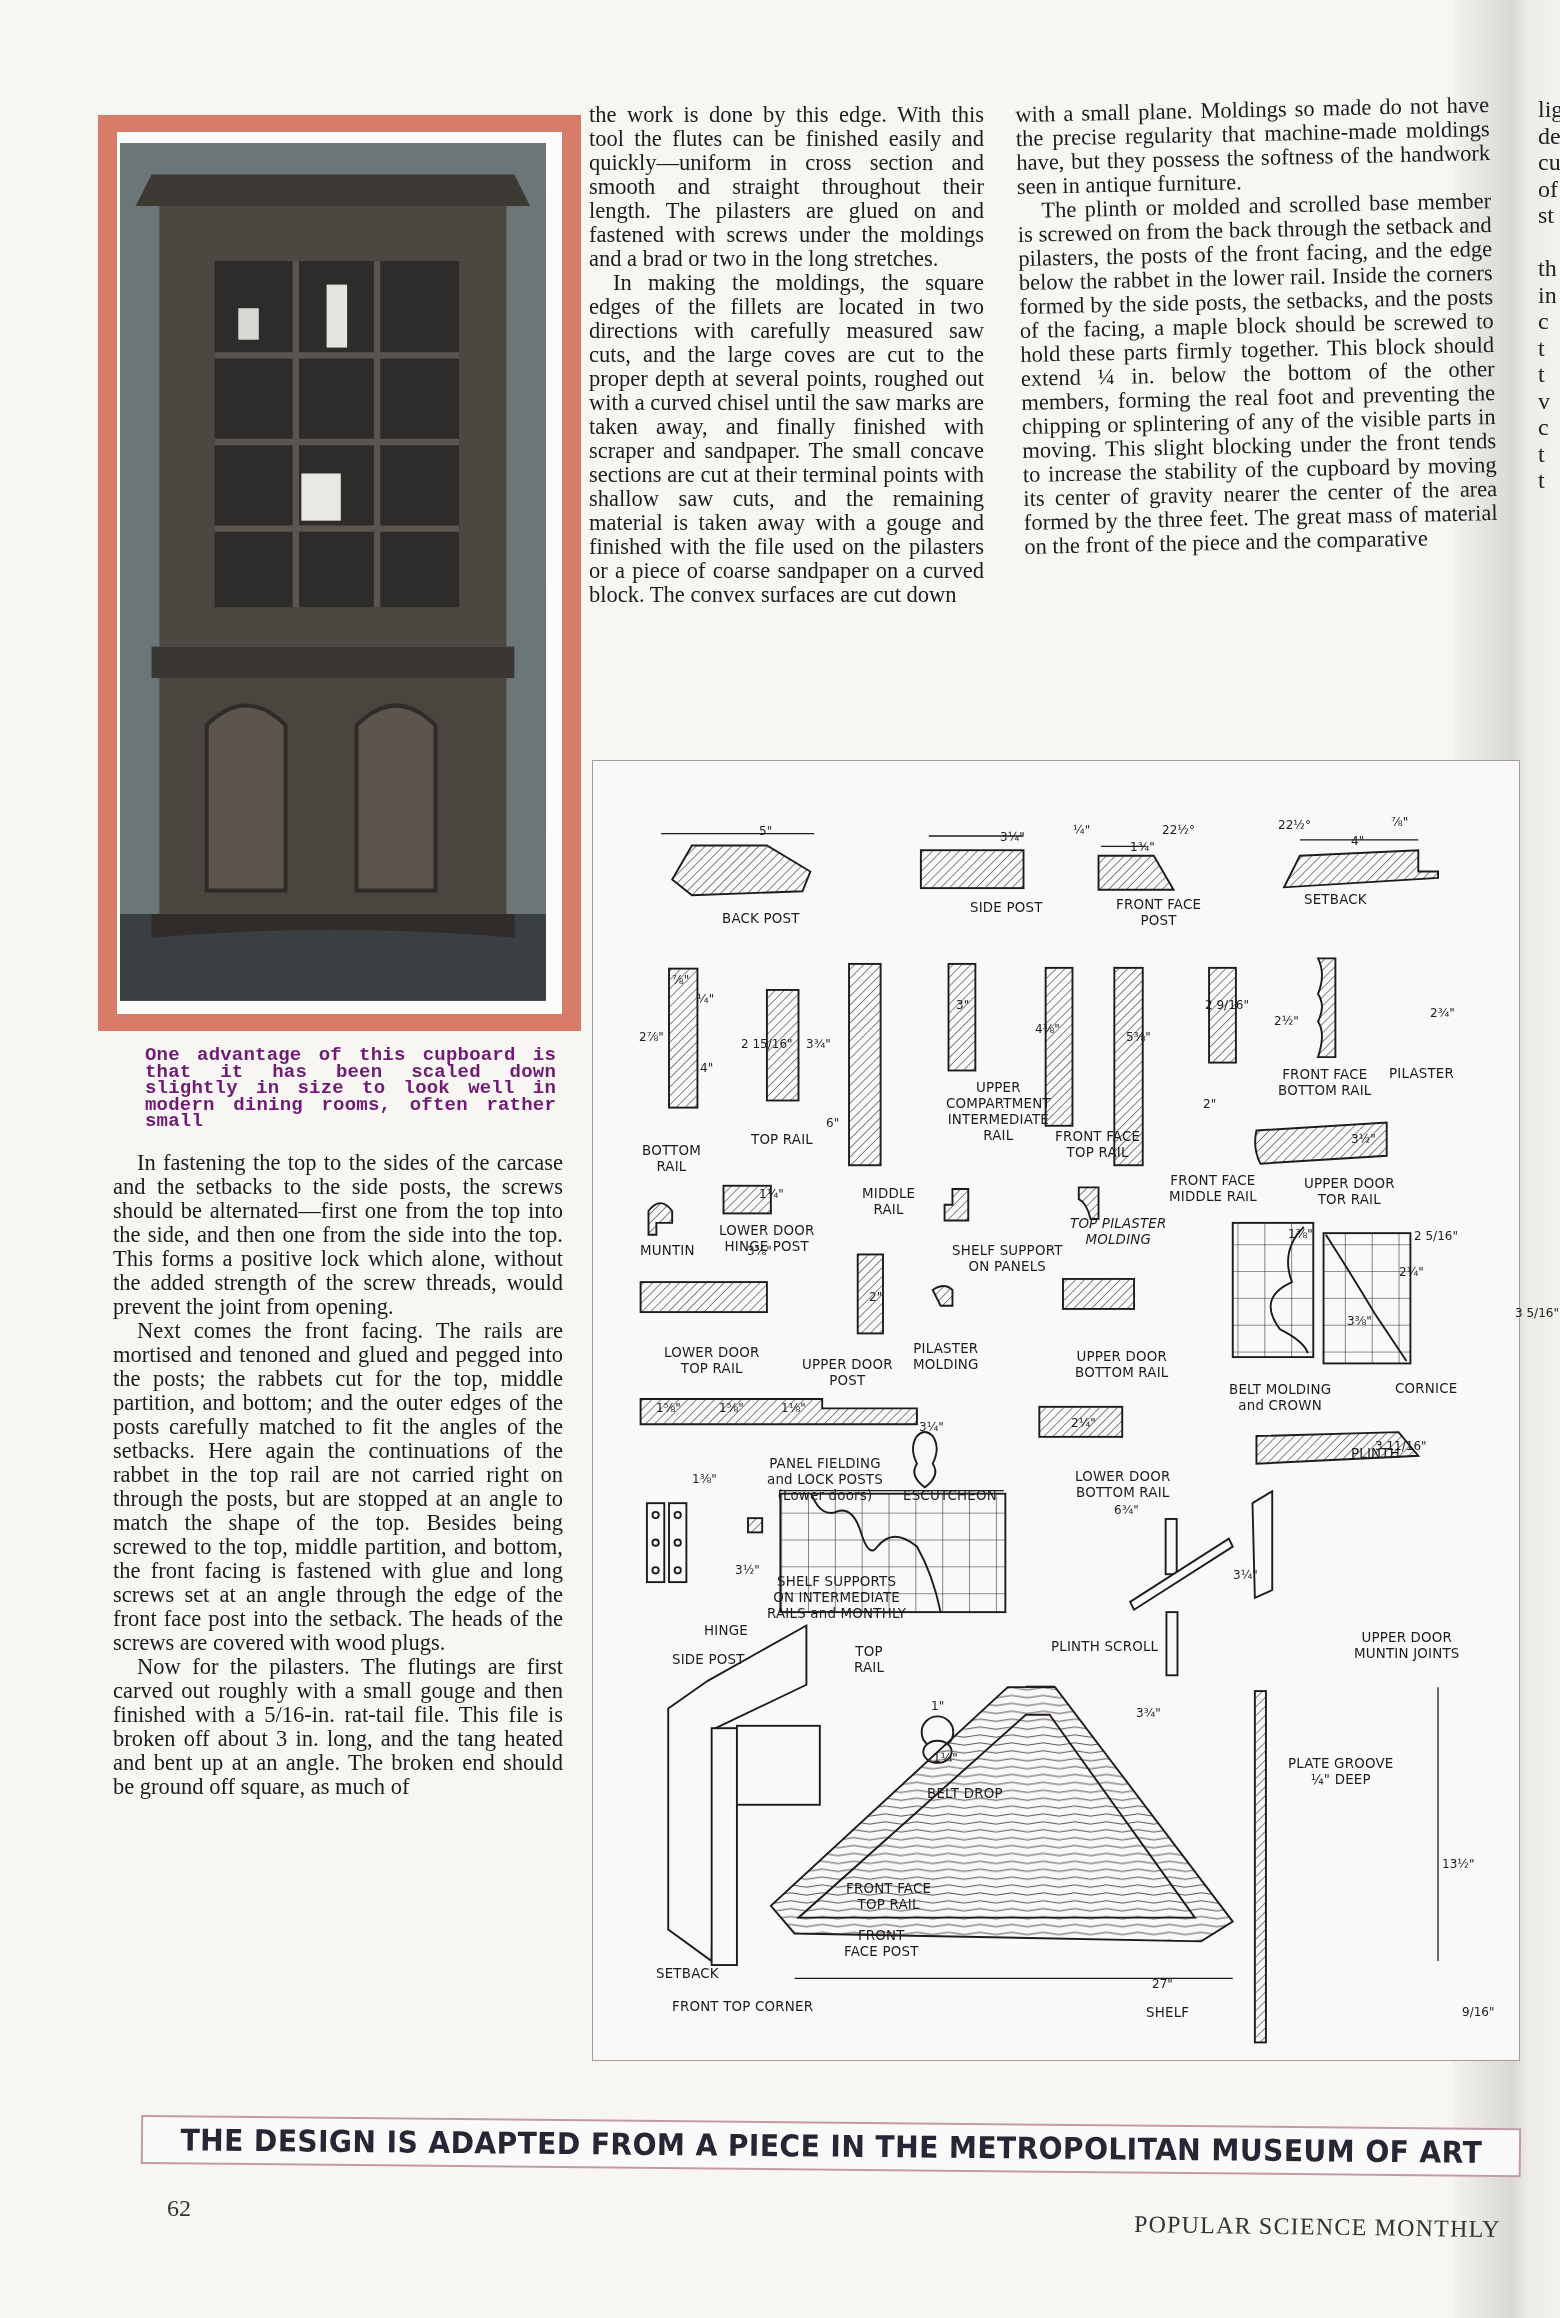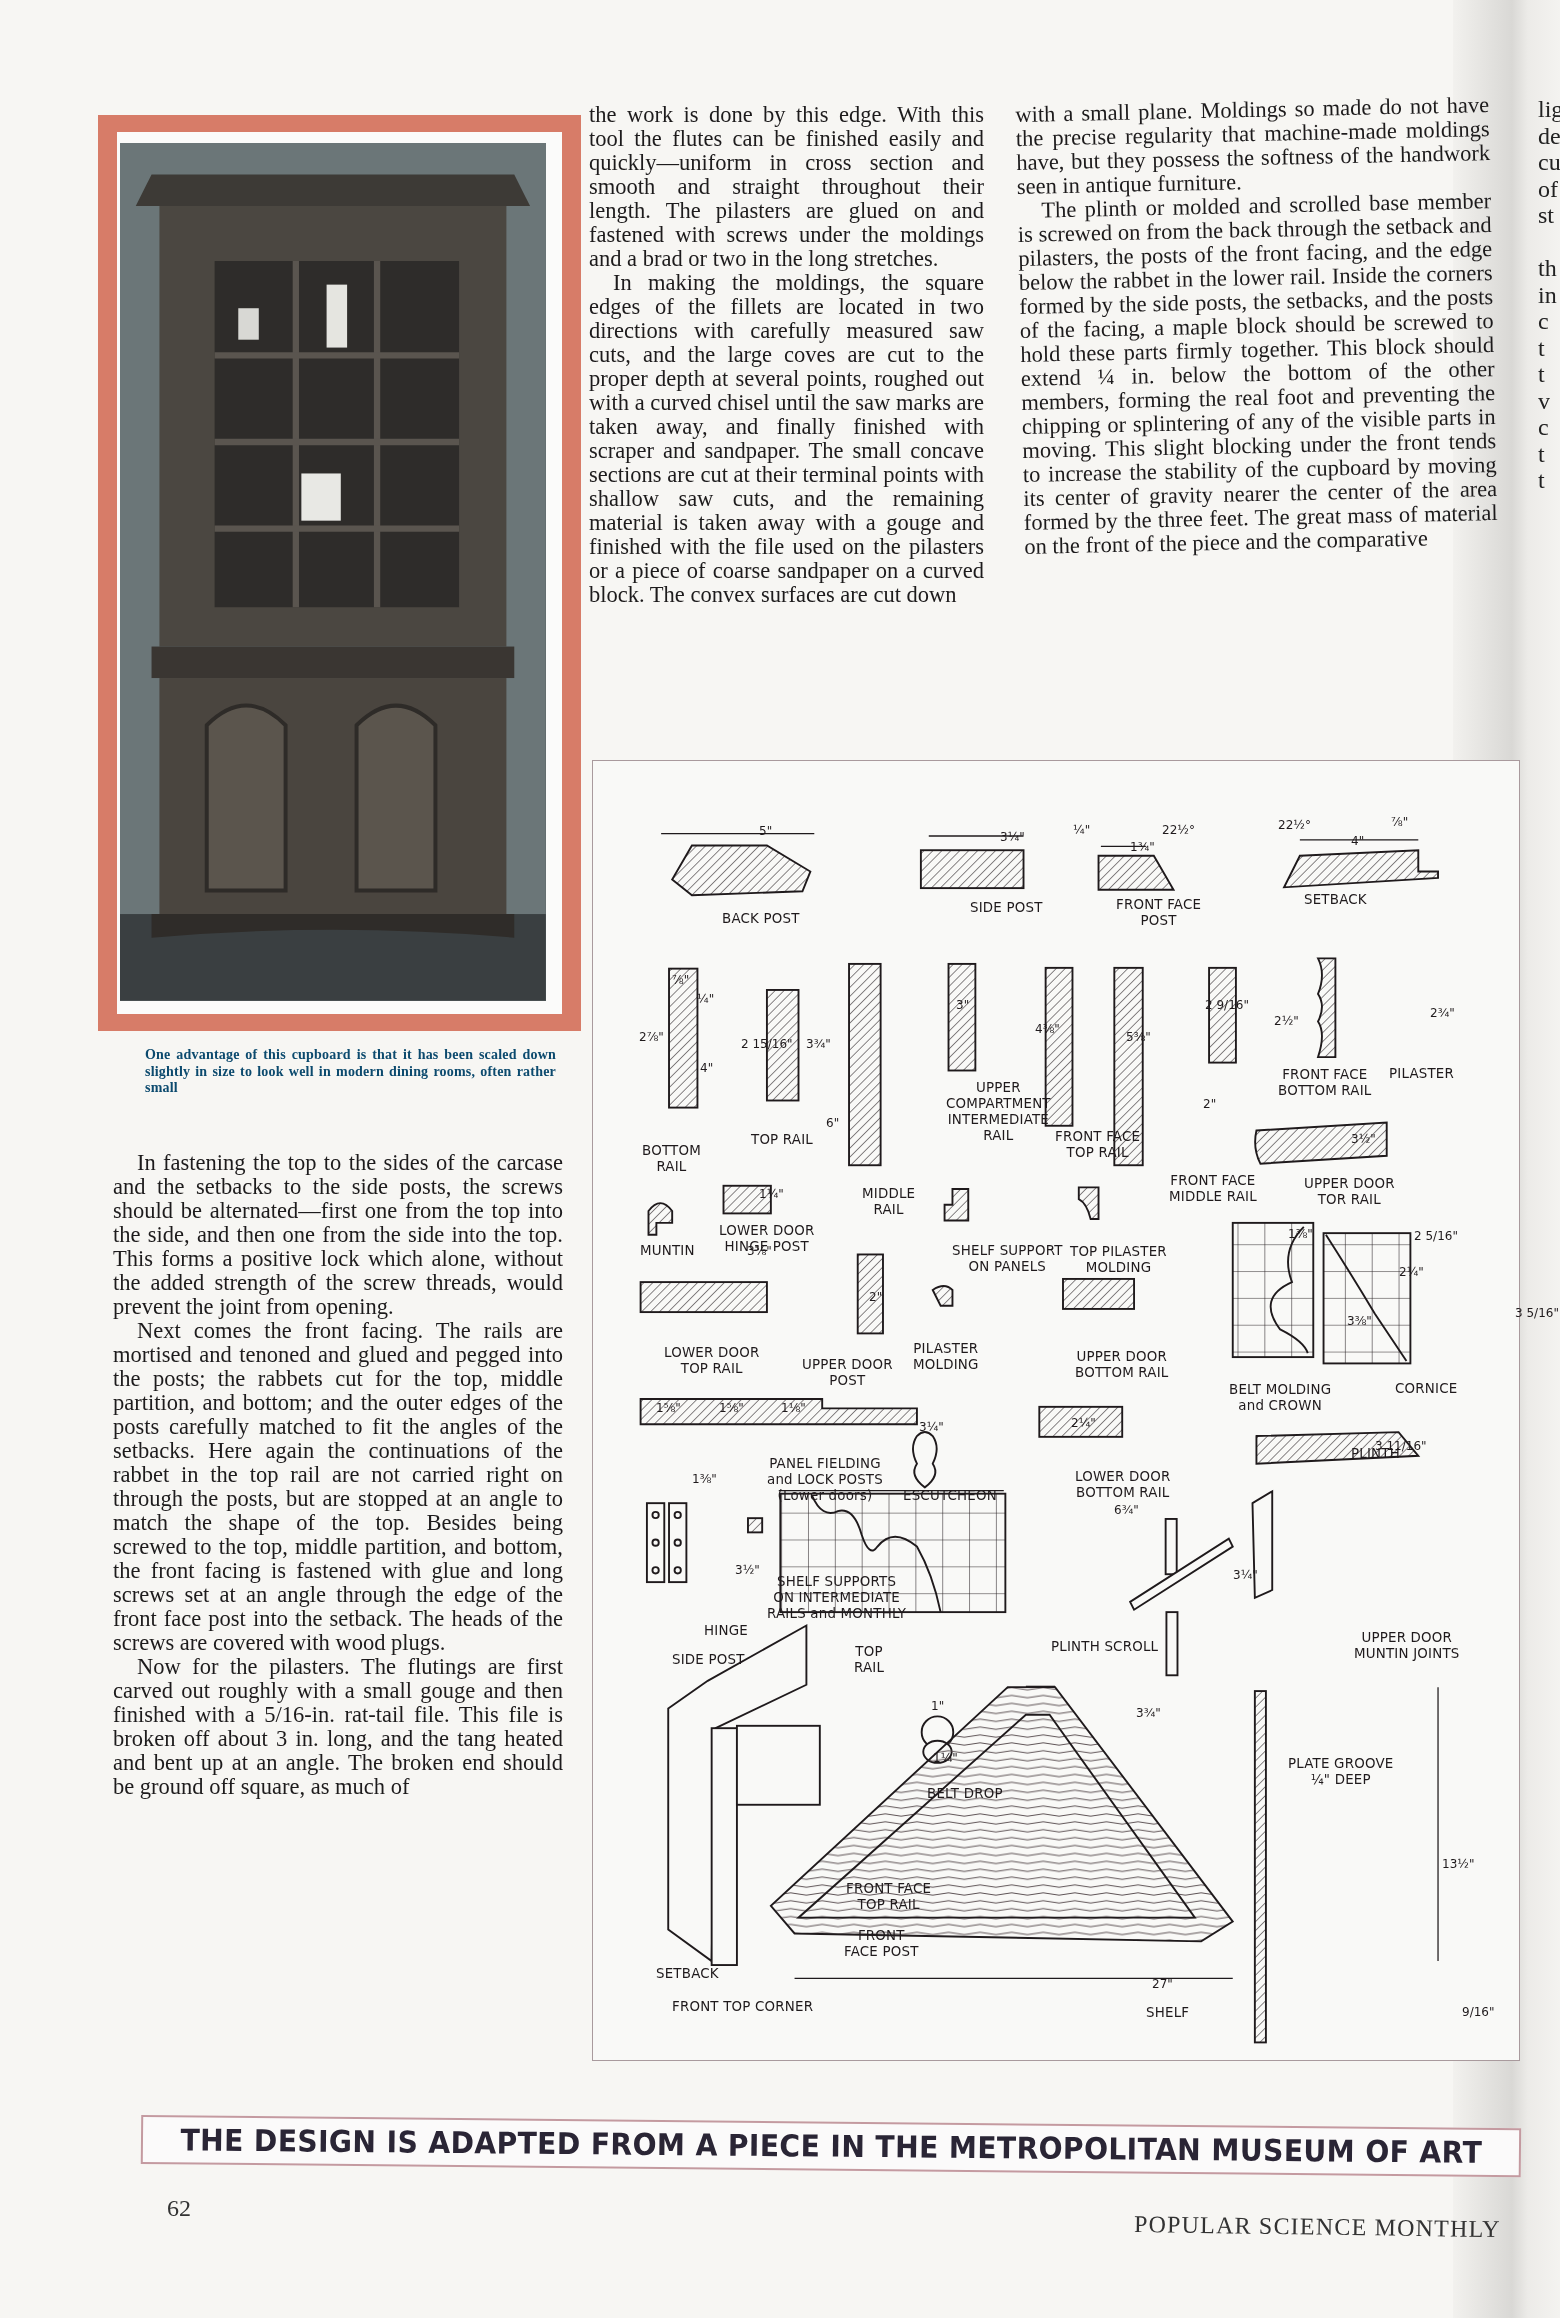--- a/index.html
+++ b/index.html
@@ -24,22 +24,22 @@
   .photo-inner {
     width: 100%; height: 100%; background: #fbfbfa; position: relative; overflow: hidden;
   }
   .photo {
     position: absolute; left: 3.2px; top: 11px; right: 16px; bottom: 12.6px;
     background: linear-gradient(180deg, #6f7a7c 0%, #4c5658 40%, #3d4446 70%, #5d6466 100%);
   }
   .photo svg { width: 100%; height: 100%; display: block; }
   .caption {
     position: absolute; left: 145px; top: 1047px; width: 411px;
-    font-family: Liberation Serif, serif; font-weight: bold; font-size: 14px; line-height: 16.6px;
-    color: #0c4a6e; text-align: justify; letter-spacing: 0.2px;
+    font-family: Liberation Mono, monospace; font-weight: bold; font-size: 19px; line-height: 16.6px;
+    color: #701a75; text-align: justify; letter-spacing: 0.2px;
   }
   .col {
     position: absolute; font-size: 22.5px; line-height: 24px; text-align: justify; hyphens: manual;
   }
   .col p { margin: 0; text-indent: 24px; }
   .col p.cont { text-indent: 0; }
   .col-left { left: 113px; top: 1151px; width: 450px; }
   .col-mid { left: 589px; top: 103px; width: 395px; }
   .col-right { left: 1015px; top: 103px; width: 474px; transform: rotate(-1.2deg); transform-origin: left top; }
   .diagram-panel {
@@ -271,21 +271,21 @@
     <div class="lbl" style="left: 685px; top: 306px;">FRONT FACE
 BOTTOM RAIL</div>
     <div class="lbl" style="left: 796px; top: 305px;">PILASTER</div>
     <div class="lbl" style="left: 47px; top: 482px;">MUNTIN</div>
     <div class="lbl" style="left: 126px; top: 462px;">LOWER DOOR
 HINGE POST</div>
     <div class="lbl" style="left: 269px; top: 425px;">MIDDLE
 RAIL</div>
     <div class="lbl" style="left: 359px; top: 482px;">SHELF SUPPORT
 ON PANELS</div>
-    <div class="lbl" style="left: 477px; top: 483px;">TOP PILASTER
+    <div class="lbl" style="left: 477px; top: 455px; font-style: italic;">TOP PILASTER
 MOLDING</div>
     <div class="lbl" style="left: 576px; top: 412px;">FRONT FACE
 MIDDLE RAIL</div>
     <div class="lbl" style="left: 711px; top: 415px;">UPPER DOOR
 TOR RAIL</div>
     <div class="lbl" style="left: 71px; top: 584px;">LOWER DOOR
 TOP RAIL</div>
     <div class="lbl" style="left: 209px; top: 596px;">UPPER DOOR
 POST</div>
     <div class="lbl" style="left: 320px; top: 580px;">PILASTER

